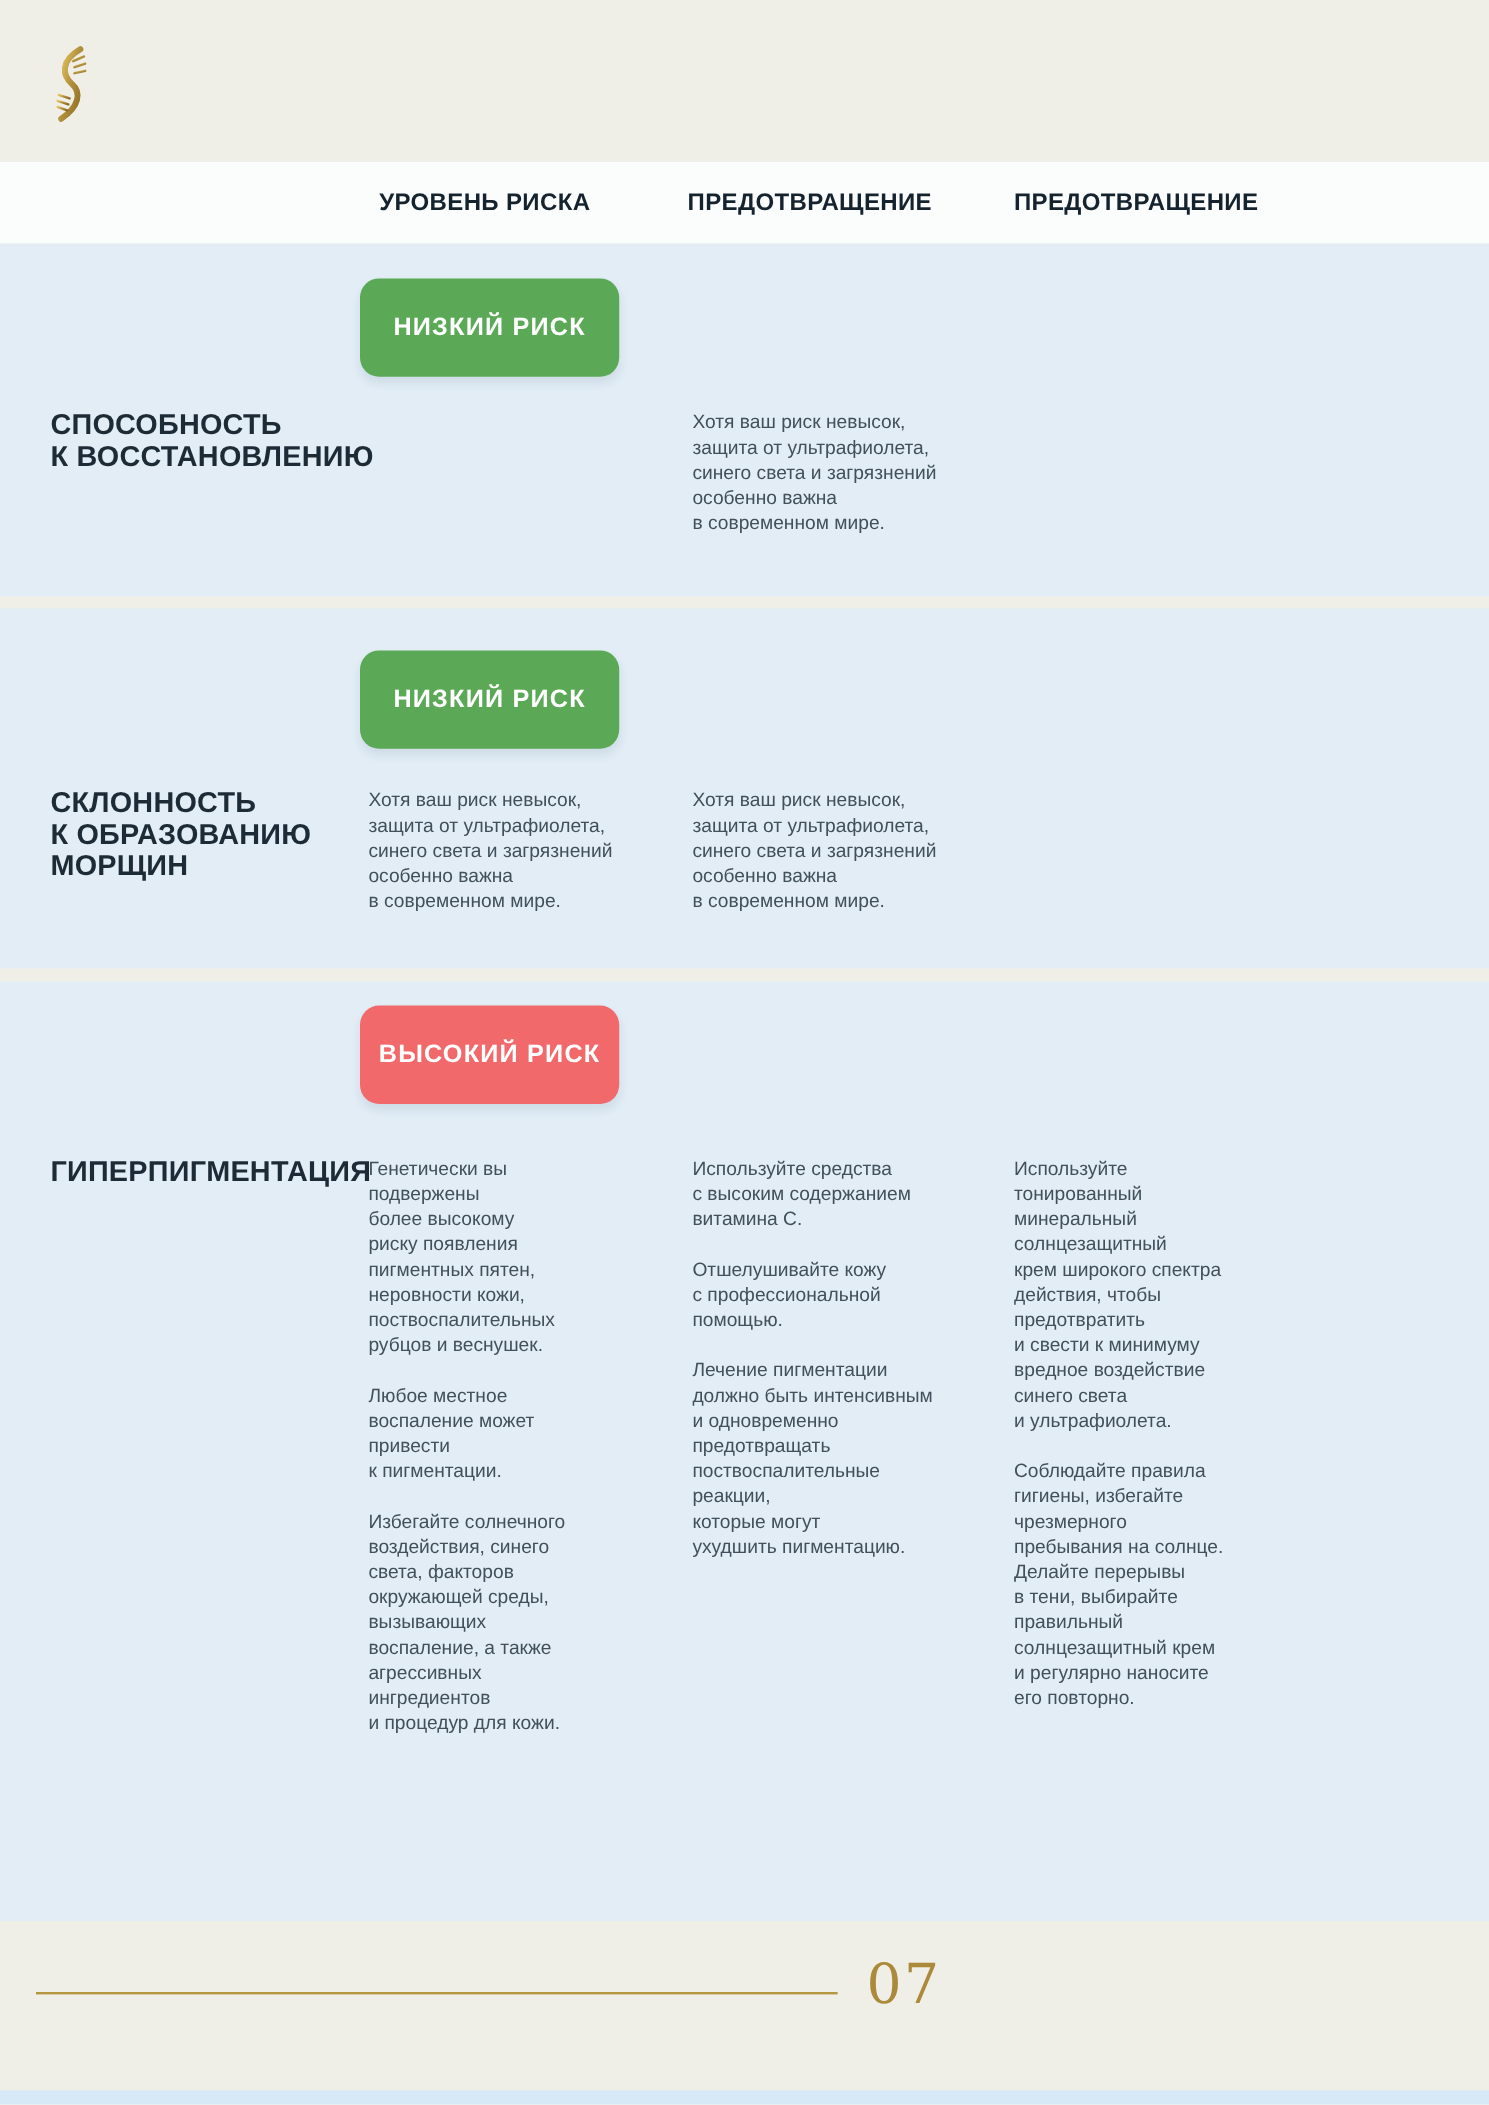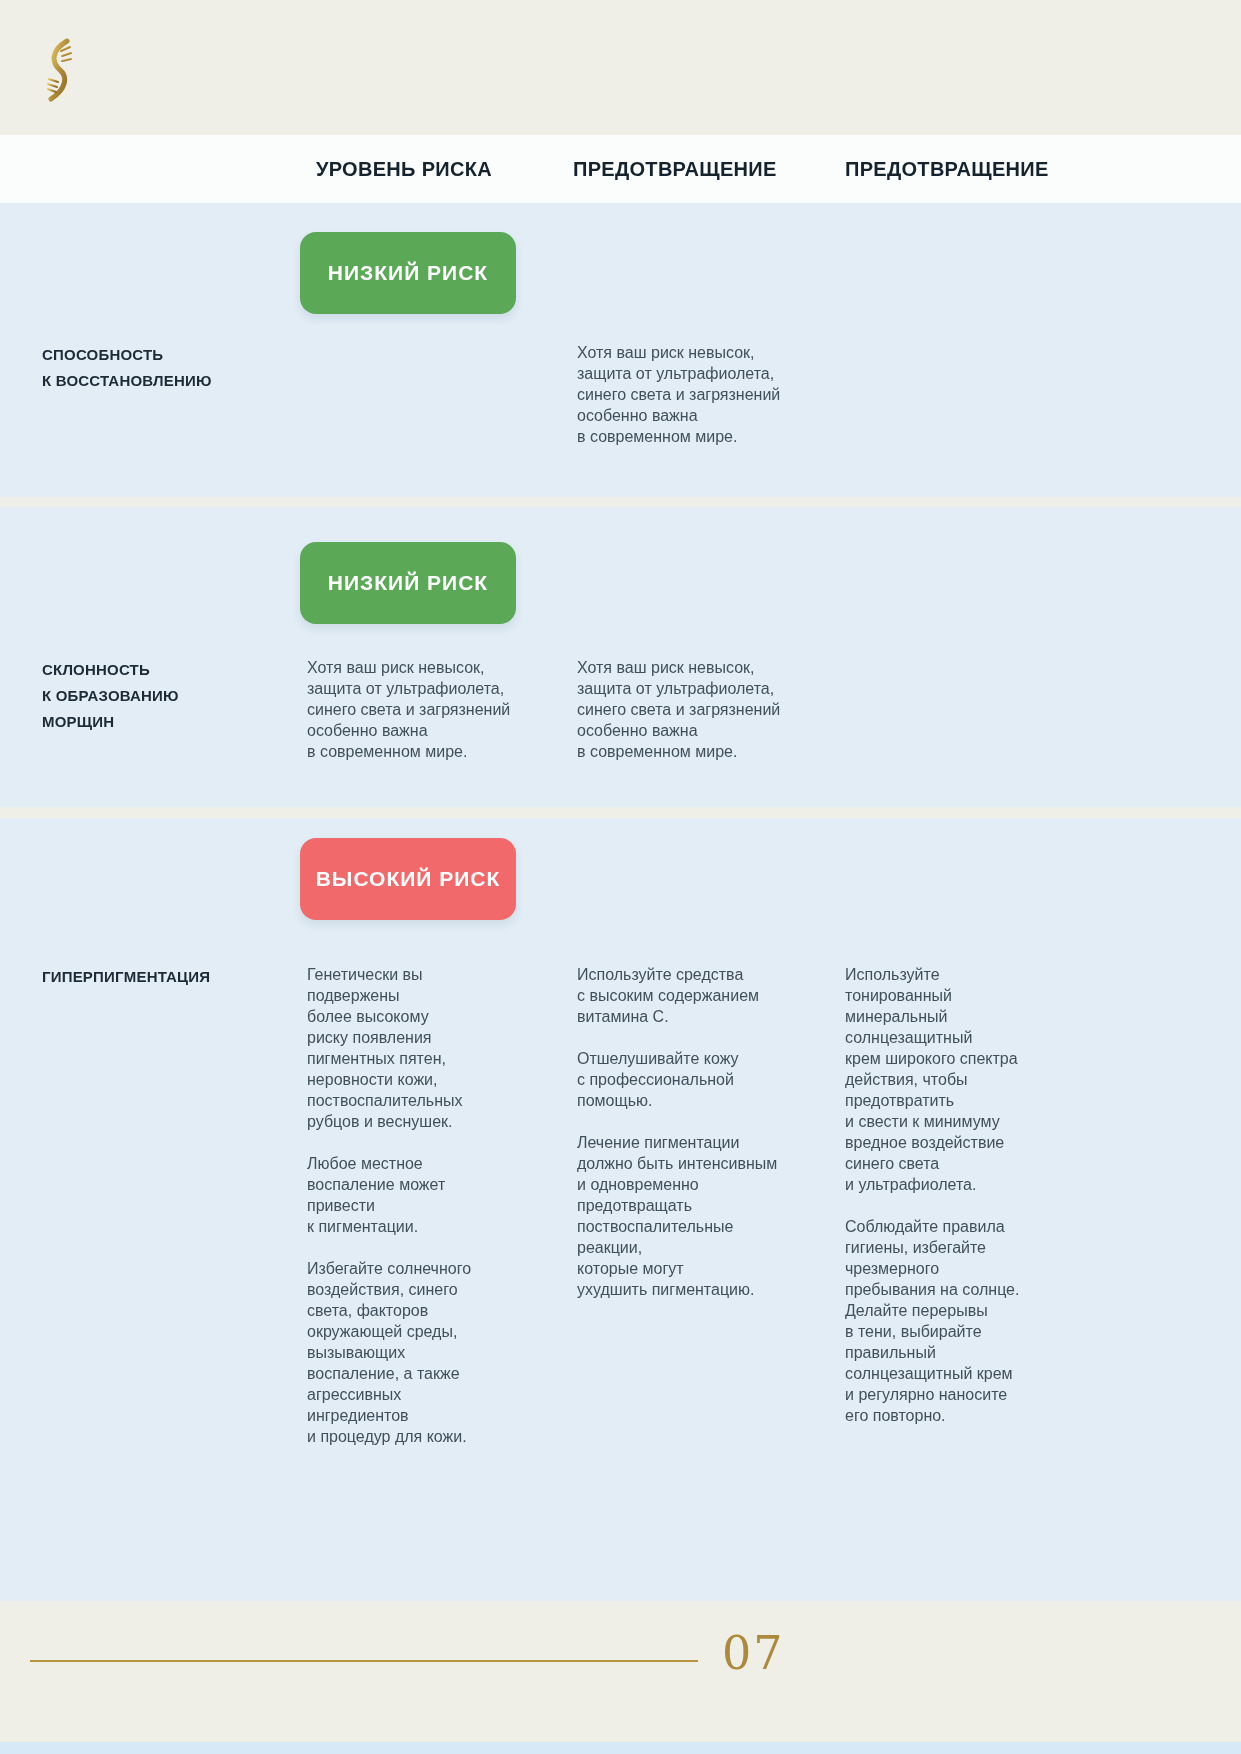--- a/index.html
+++ b/index.html
@@ -24,21 +24,21 @@
   .badge{position:absolute;left:300px;width:216px;height:82px;border-radius:16px;
      display:flex;align-items:center;justify-content:center;color:#ffffff;
      font-size:21px;font-weight:700;letter-spacing:1px;white-space:nowrap;
      box-shadow:0 5px 8px rgba(40,70,90,0.10);}
   .badge.low{background:#5ba957;}
   .badge.high{background:#f2696b;}
   .s1 .badge{top:29px;}
   .s2 .badge{top:35px;}
   .s3 .badge{top:20px;}
 
-  .problem-label{position:absolute;left:42px;font-size:15px;font-weight:700;color:#1d2b36;
+  .problem-label{position:absolute;left:42px;font-size:24px;font-weight:700;color:#1d2b36;
      line-height:26px;white-space:pre-line;letter-spacing:0.2px;}
   .cell{position:absolute;width:272px;font-size:16px;line-height:21px;color:#41505a;white-space:pre-line;}
   .cell.c2{left:307px;}
   .cell.c3{left:577px;}
   .cell.c4{left:845px;}
   .s1 .problem-label,.s1 .cell{top:139px;}
   .s2 .problem-label,.s2 .cell{top:150px;}
   .s3 .problem-label,.s3 .cell{top:146px;}
 
   .footer-line{position:absolute;left:30px;top:1660px;width:668px;height:2px;background:#b6953f;}

